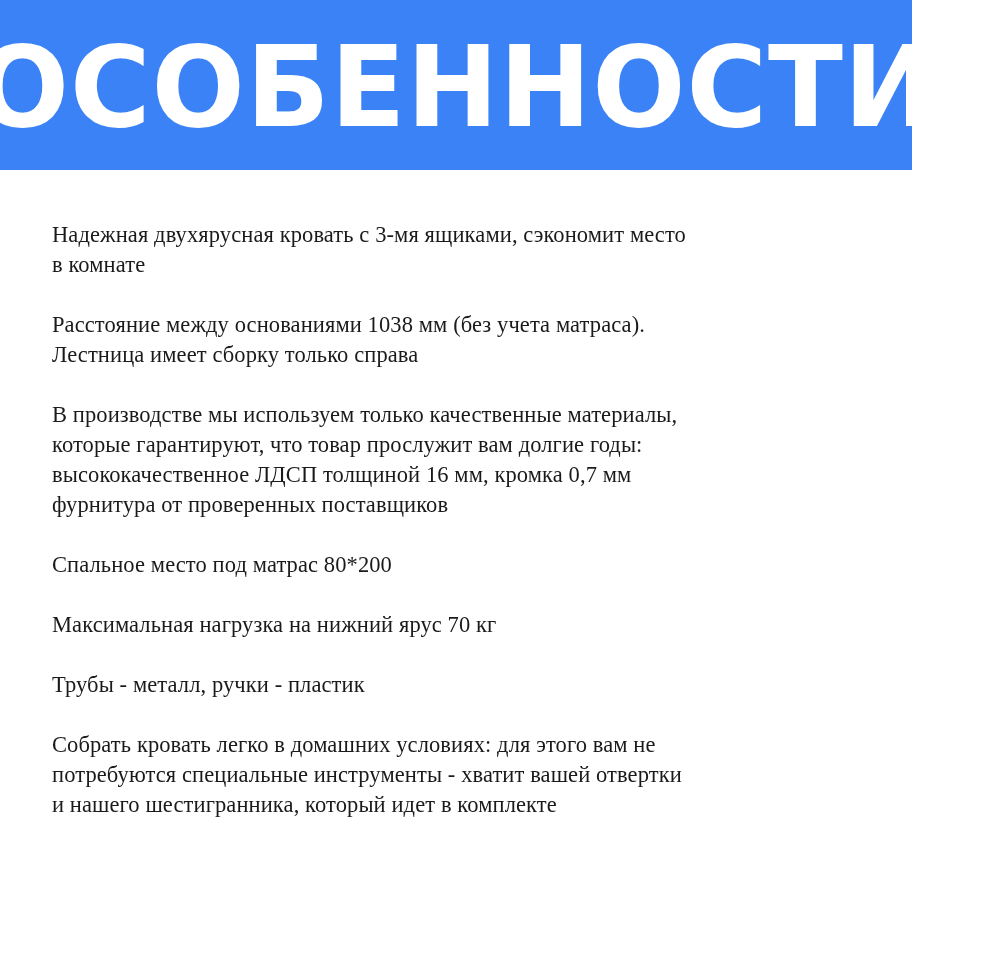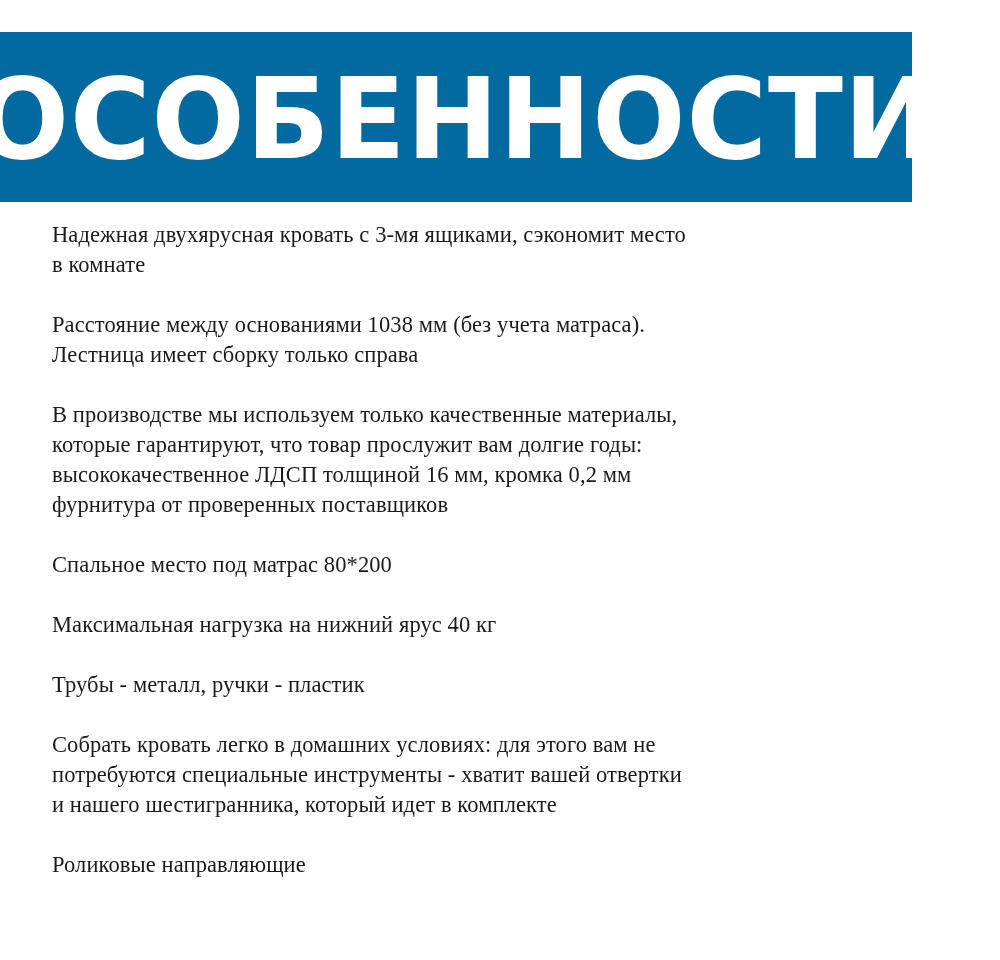--- a/index.html
+++ b/index.html
@@ -1,22 +1,22 @@
 <!DOCTYPE html>
 <html><head>
 <meta charset="utf-8">
 <style>
   html, body { margin: 0; padding: 0; }
   body {
     width: 1000px; height: 960px; background: #ffffff; overflow: hidden;
     font-family: "Liberation Sans", "DejaVu Sans", sans-serif;
   }
   .header {
-    width: 912px; height: 170px; background: #0369a1;
-    display: flex; align-items: center; justify-content: center; margin-top: 32px;
+    width: 912px; height: 170px; background: #3b82f6;
+    display: flex; align-items: center; justify-content: center;
   }
   .header-title {
     color: #ffffff; font-family: "DejaVu Sans", sans-serif; font-weight: bold;
     font-size: 112px; letter-spacing: 1px; line-height: 1; margin-top: 4px;
     transform: scaleX(0.98);
   }
   .content {
     position: absolute; left: 52px; top: 220px; width: 920px;
   }
   .para {
@@ -31,22 +31,21 @@
   <div class="header-title">ОСОБЕННОСТИ</div>
 </div>
 
 <div class="content">
   <p class="para">Надежная двухярусная кровать с 3-мя ящиками, сэкономит место
 в комнате</p>
   <p class="para">Расстояние между основаниями 1038 мм (без учета матраса).
 Лестница имеет сборку только справа</p>
   <p class="para">В производстве мы используем только качественные материалы,
 которые гарантируют, что товар прослужит вам долгие годы:
-высококачественное ЛДСП толщиной 16 мм, кромка 0,2 мм
+высококачественное ЛДСП толщиной 16 мм, кромка 0,7 мм
 фурнитура от проверенных поставщиков</p>
   <p class="para">Спальное место под матрас 80*200</p>
-  <p class="para">Максимальная нагрузка на нижний ярус 40 кг</p>
+  <p class="para">Максимальная нагрузка на нижний ярус 70 кг</p>
   <p class="para">Трубы - металл, ручки - пластик</p>
   <p class="para">Собрать кровать легко в домашних условиях: для этого вам не
 потребуются специальные инструменты - хватит вашей отвертки
 и нашего шестигранника, который идет в комплекте</p>
-  <p class="para">Роликовые направляющие</p>
 </div>
 
 </body></html>

